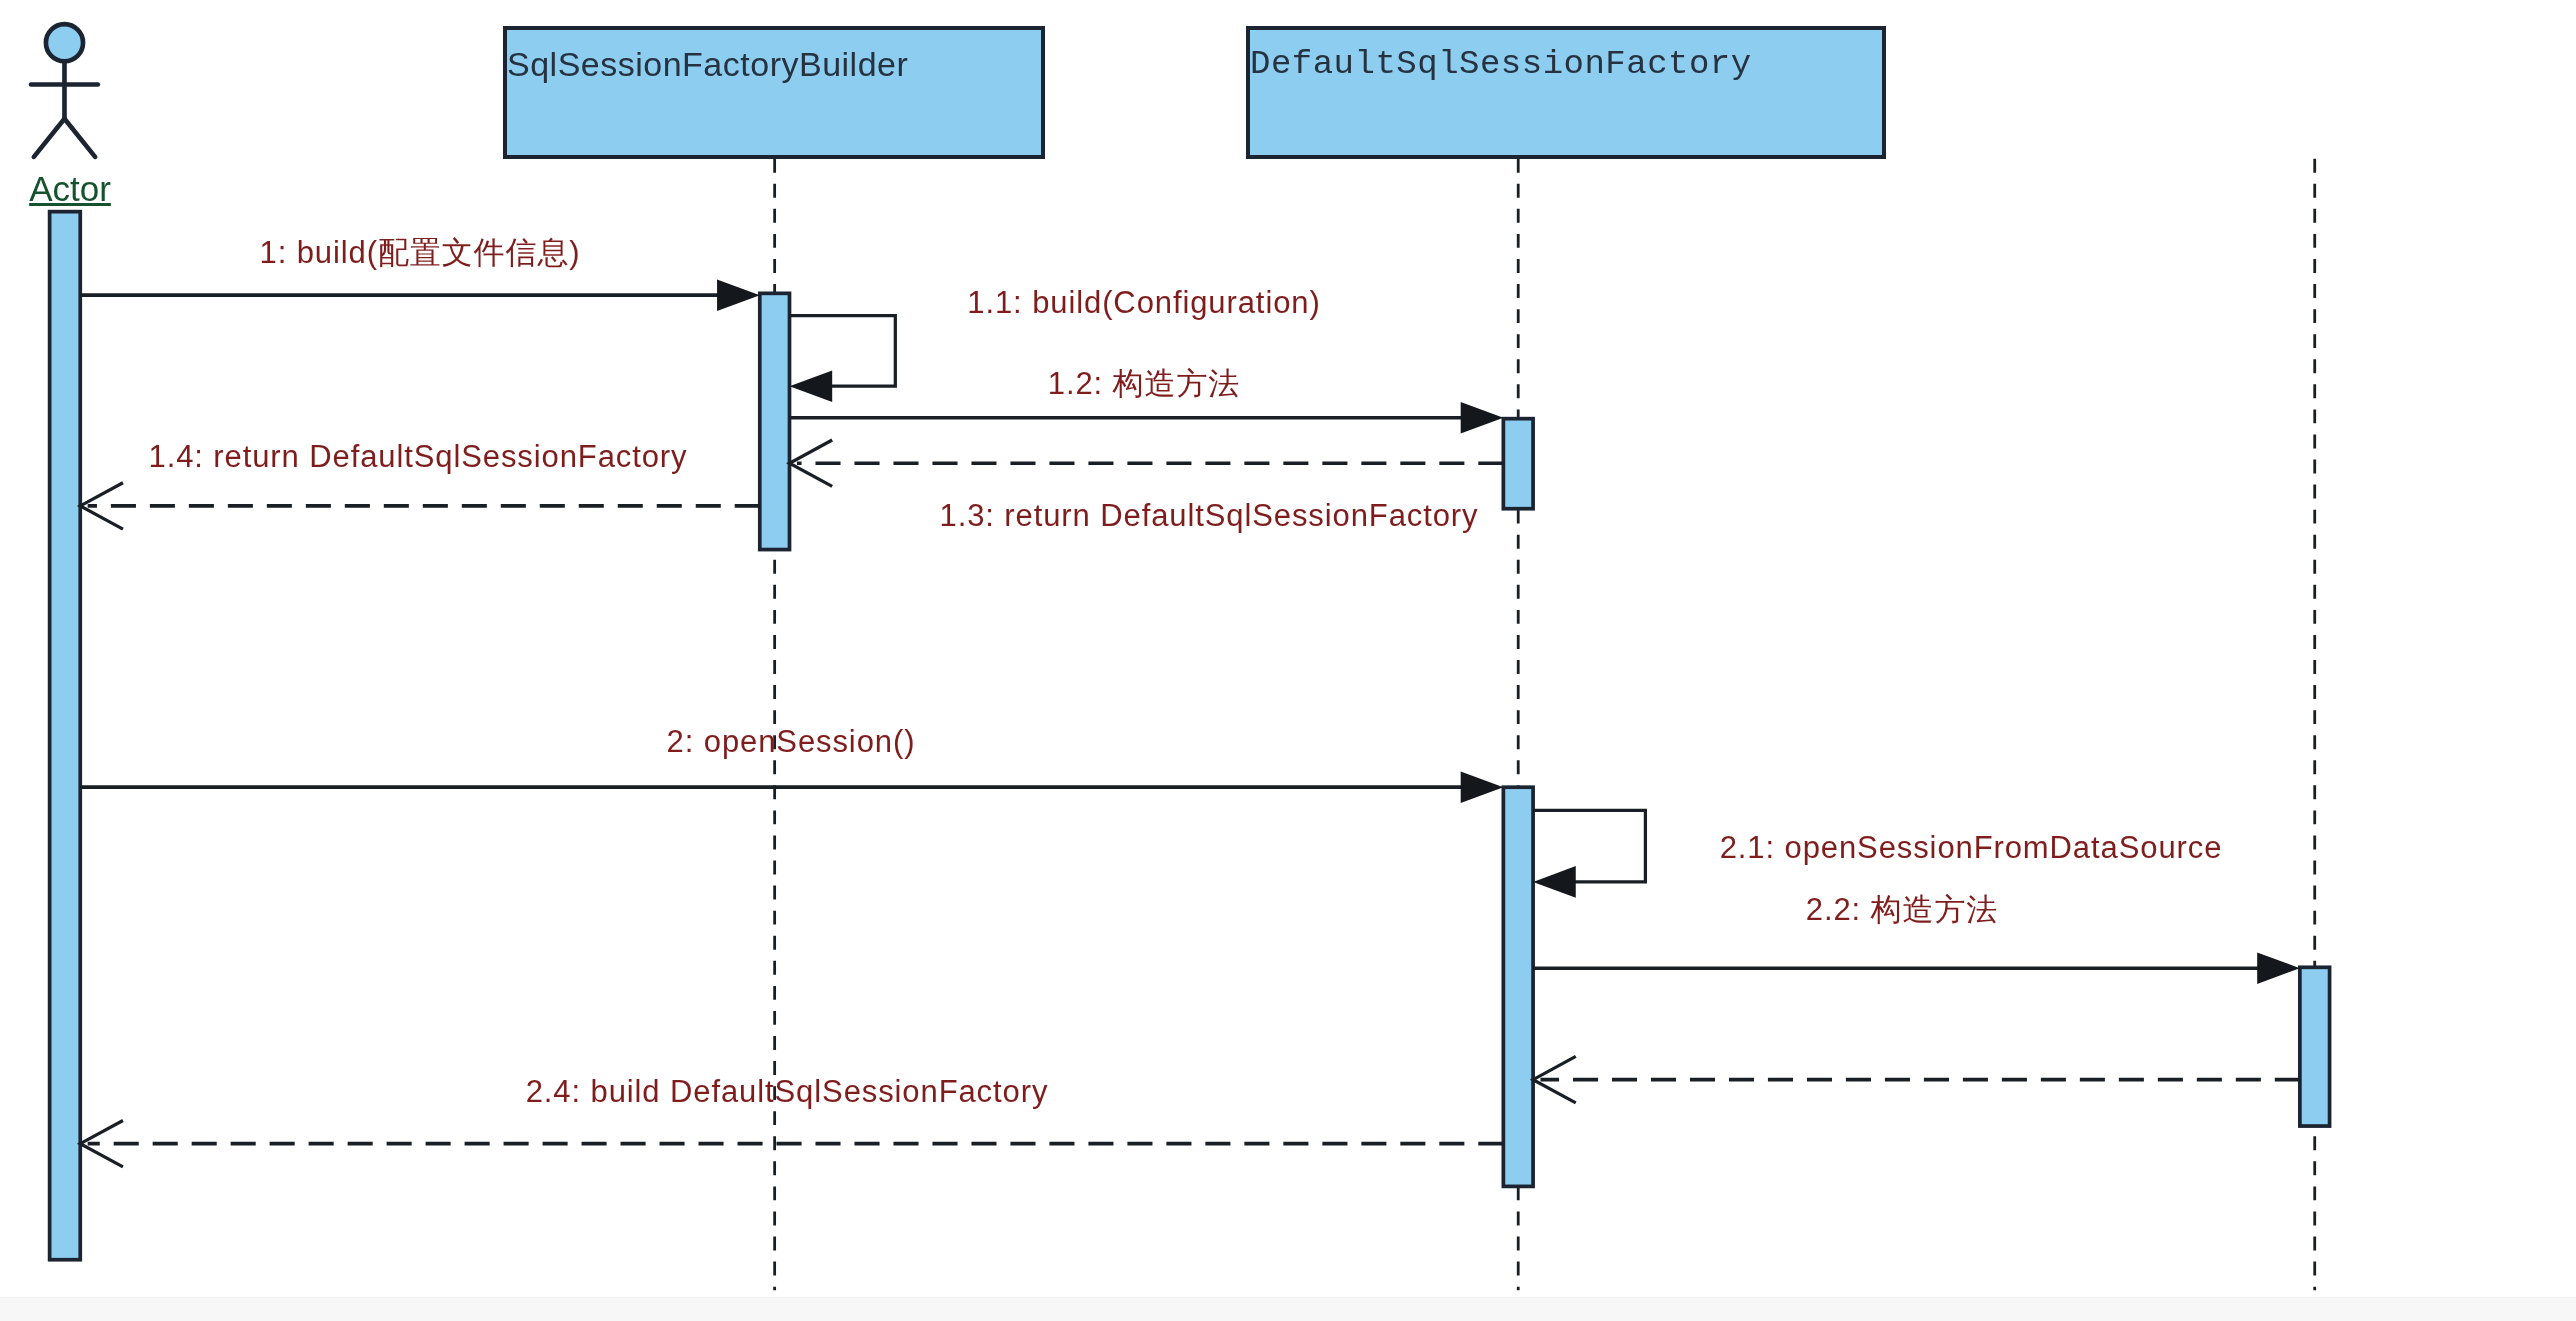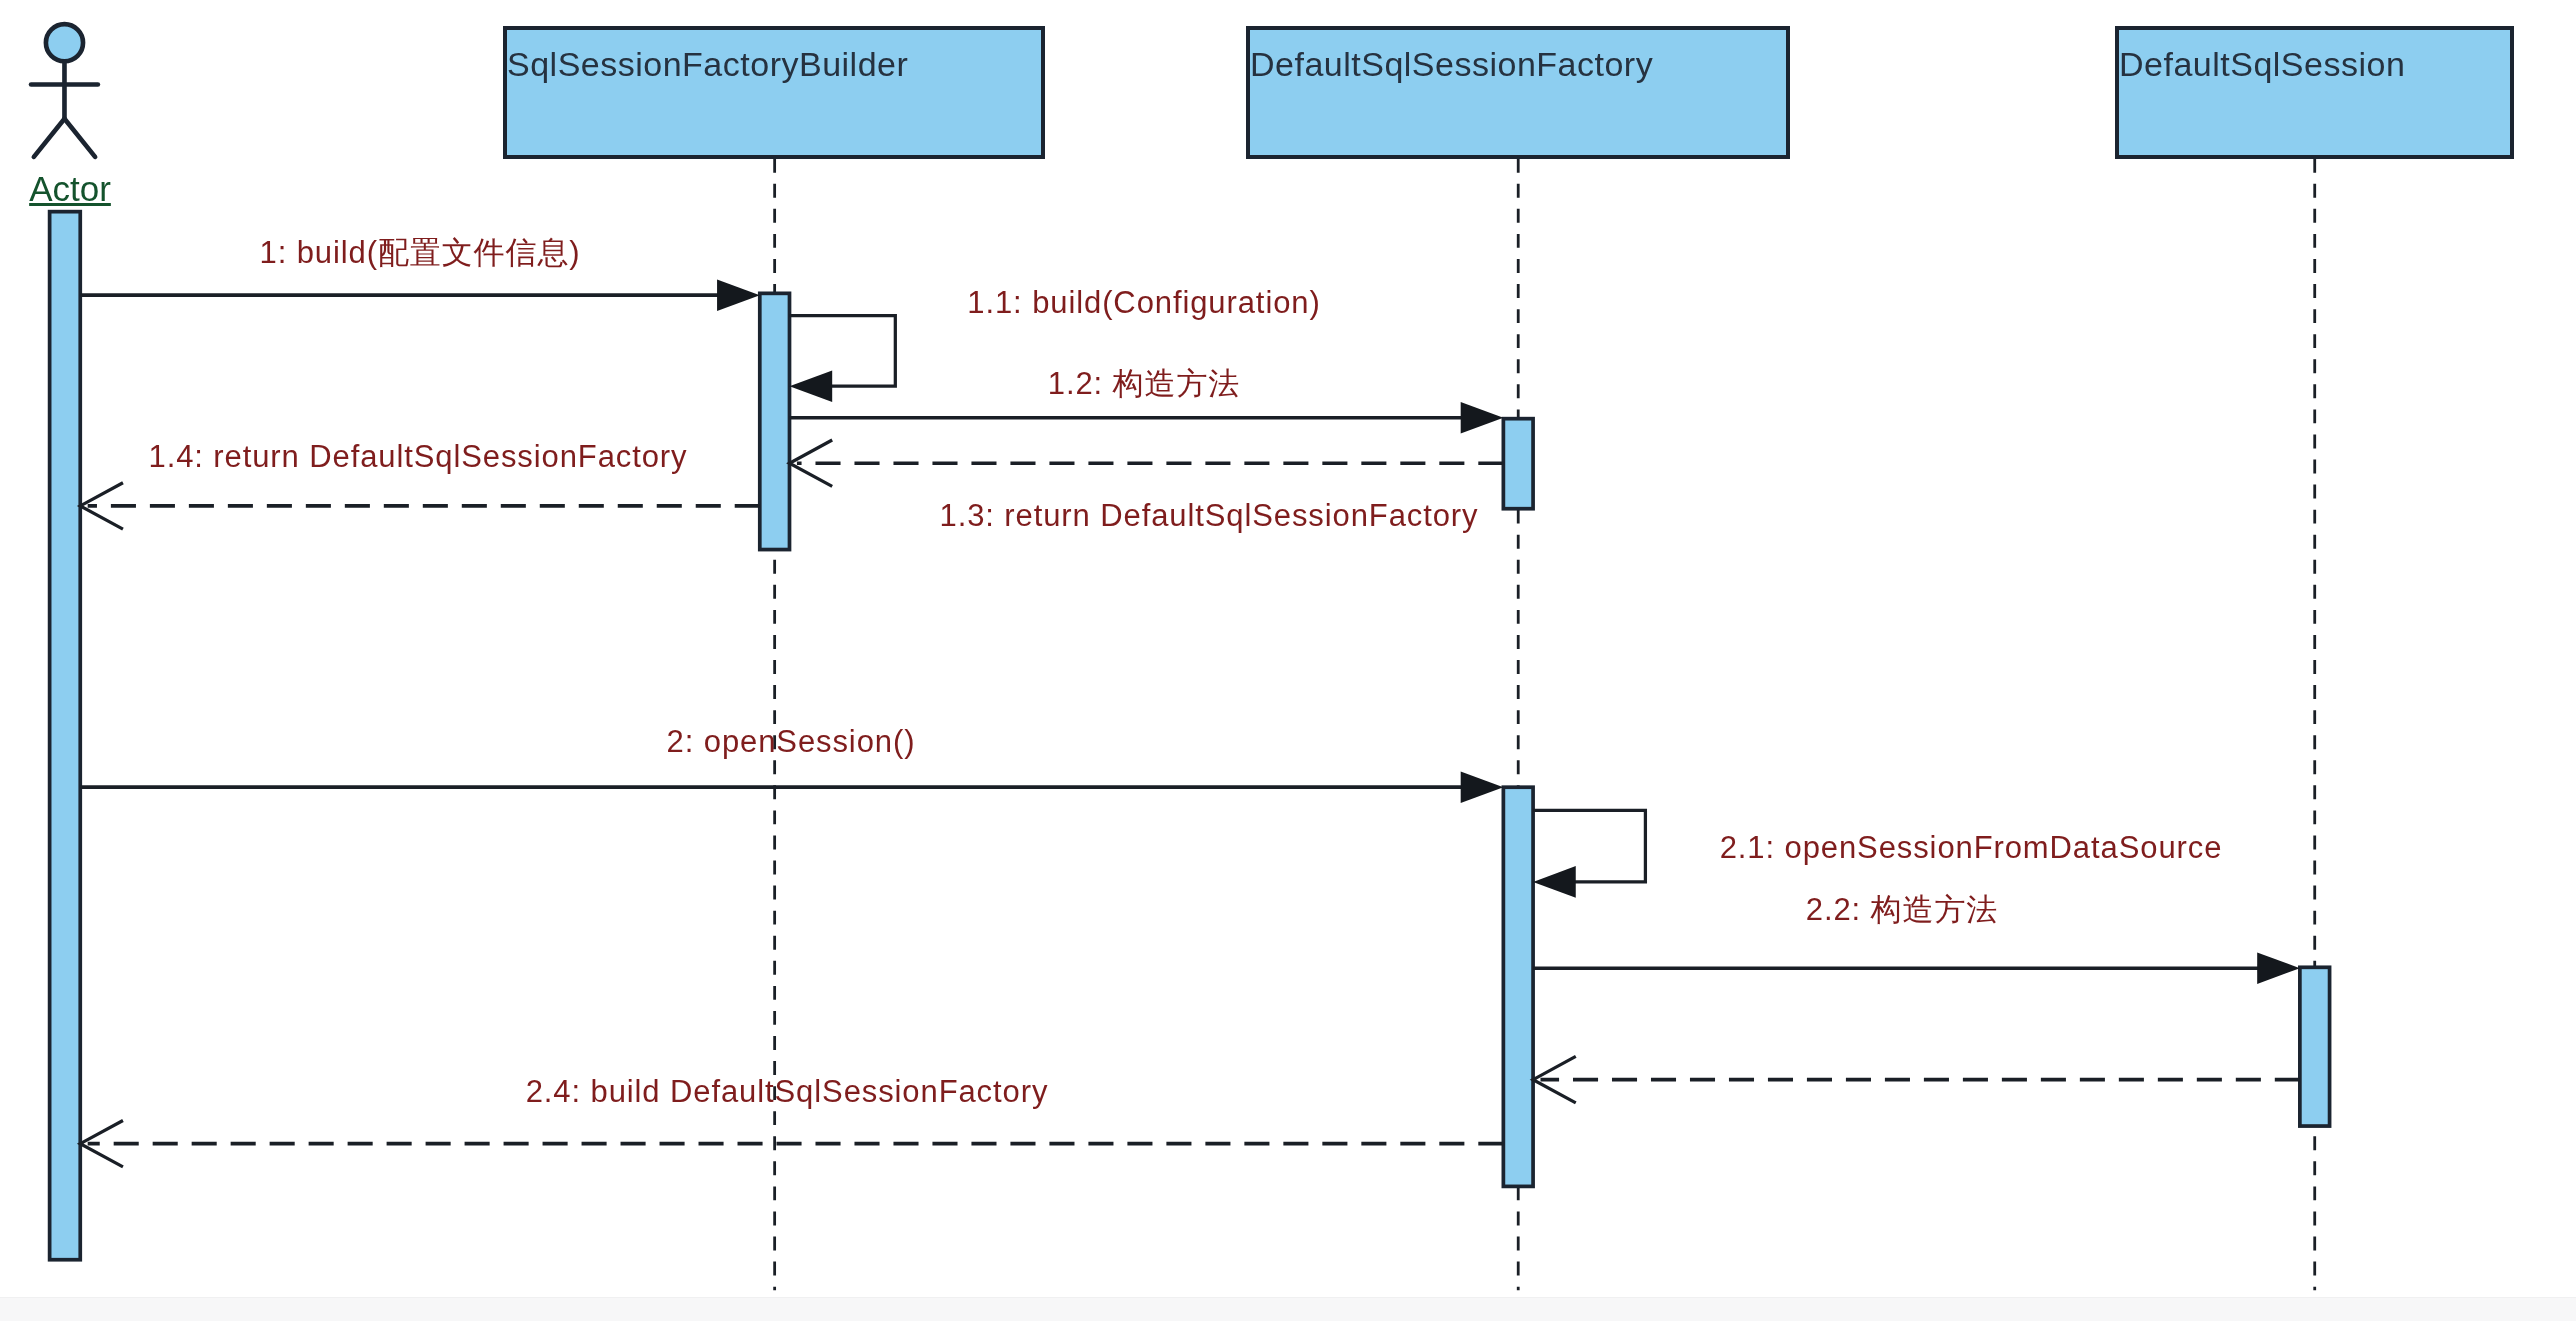--- a/index.html
+++ b/index.html
@@ -19,21 +19,21 @@
     background: #8DCEF0;
     border: 4.6px solid #1b2430;
     box-sizing: border-box;
     text-align: left;
     padding-top: 15px;
     font-size: 34px;
     letter-spacing: 0.5px;
     color: #263240;
   }
   .pbox-builder { left: 503px; width: 542px; }
-  .pbox-factory { left: 1246px; width: 544px; }
+  .pbox-factory { left: 1246px; width: 640px; font-family: Liberation Mono, monospace; }
   .pbox-session { left: 2115px; width: 399px; }
   .actor-label {
     position: absolute;
     left: 70px;
     top: 189px;
     transform: translate(-50%, -50%);
     font-size: 35px;
     color: #14532d;
     text-decoration: underline;
   }
@@ -141,23 +141,20 @@
       <polyline class="openhead" points="132,1207 86,1232 132,1257"></polyline>
     </g>
   </svg>
 
   <div class="pbox pbox-builder">
     <span>SqlSessionFactoryBuilder</span>
   </div>
   <div class="pbox pbox-factory">
     <span>DefaultSqlSessionFactory</span>
   </div>
-  <div class="pbox pbox-session">
-    <span>DefaultSqlSession</span>
-  </div>
 
   <div class="actor-label">Actor</div>
 
   <div class="msg-label" style="left:420px;  top:253px;">1: build(配置文件信息)</div>
   <div class="msg-label" style="left:1144px; top:303px;">1.1: build(Configuration)</div>
   <div class="msg-label" style="left:1144px; top:384px;">1.2: 构造方法</div>
   <div class="msg-label" style="left:1161px; top:516px;margin-left:48px;">1.3: return DefaultSqlSessionFactory</div>
   <div class="msg-label" style="left:418px;  top:457px;">1.4: return DefaultSqlSessionFactory</div>
   <div class="msg-label" style="left:791px;  top:742px;">2: openSession()</div>
   <div class="msg-label" style="left:1971px; top:848px;">2.1: openSessionFromDataSource</div>

